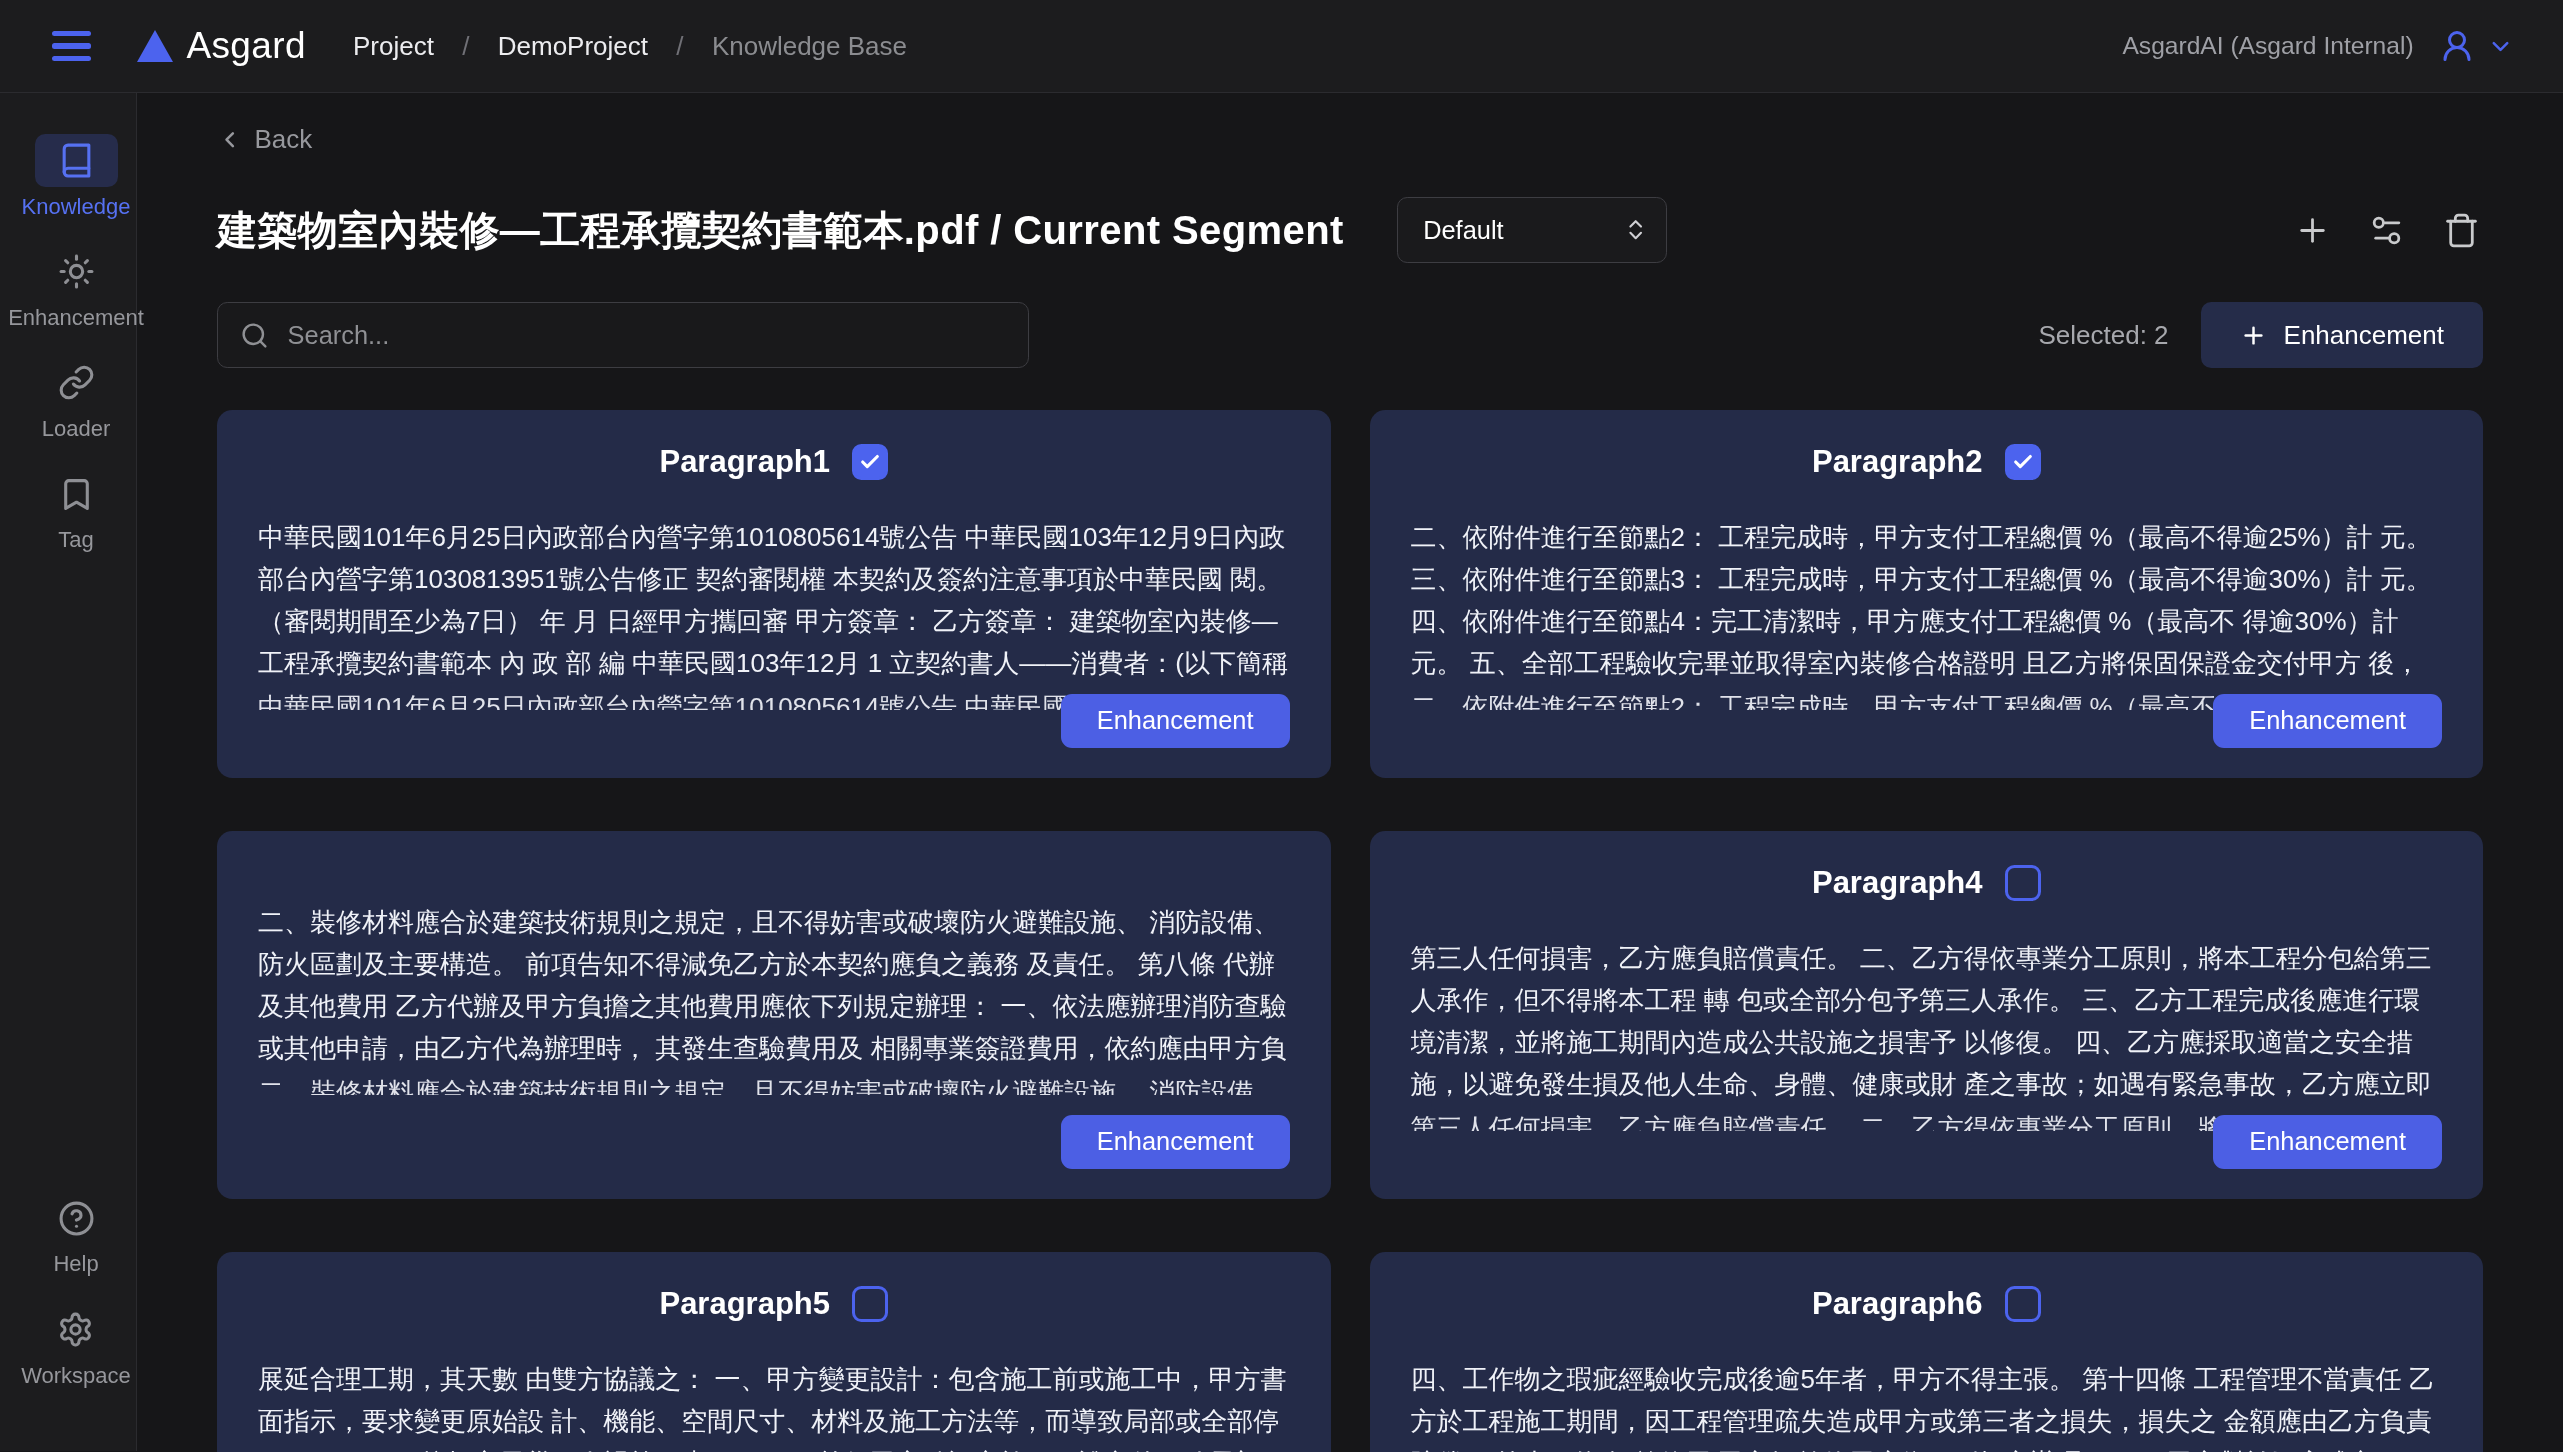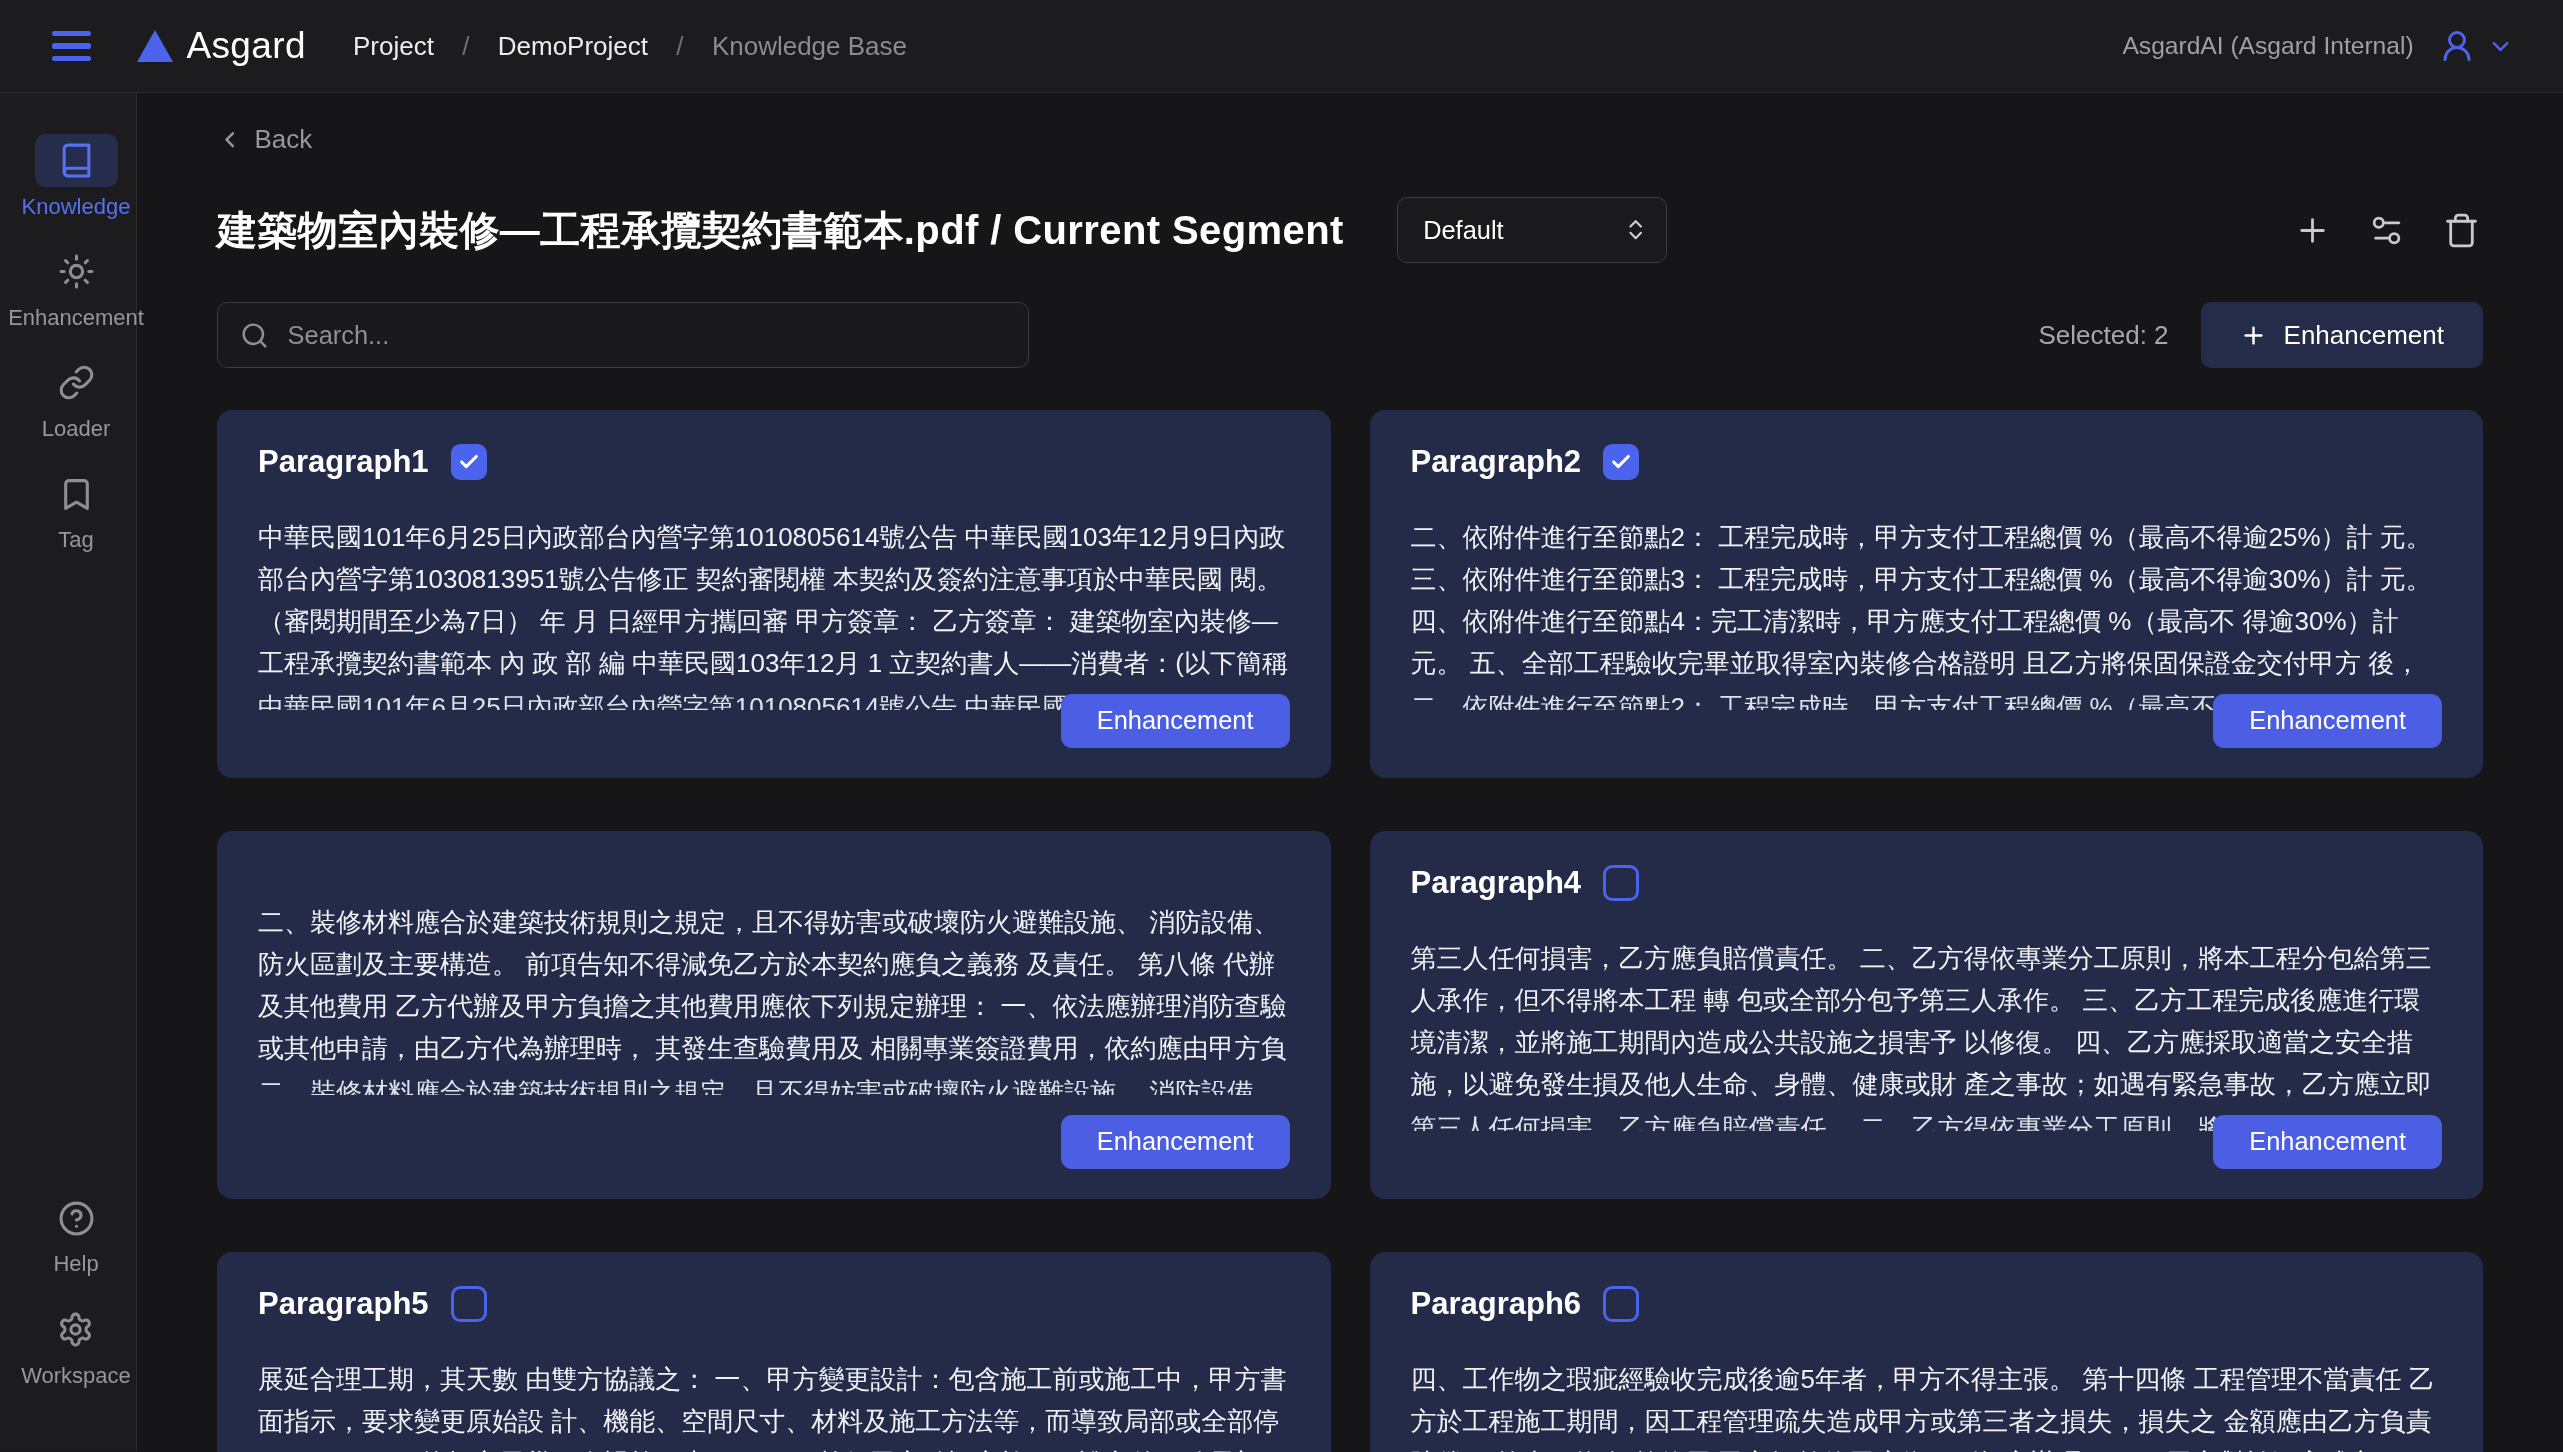--- a/index.html
+++ b/index.html
@@ -62,21 +62,21 @@
   .search-box input{flex:1;background:transparent;border:none;outline:none;color:#fff;font-size:25.4px;margin-left:18.6px;font-family:inherit;}
   .search-box input::placeholder{color:#8f9094;}
   .toolbar-right{margin-left:auto;display:flex;align-items:center;}
   .selected-label{font-size:26px;color:#a7a8ad;margin-right:32px;}
   .add-enh-btn{height:66px;background:#252c49;border:none;border-radius:10.2px;color:#fff;font-size:26px;display:flex;align-items:center;padding:0 39px;cursor:pointer;font-family:inherit;}
   .add-enh-btn svg{margin-right:17px;}
 
   
   .grid{margin-top:42px;display:grid;grid-template-columns:1fr 1fr;column-gap:39px;row-gap:53px;}
   .card{height:368px;background:var(--bg-card);border-radius:15.3px;padding:34px 41px;position:relative;overflow:hidden;}
-  .card-head{display:flex;align-items:flex-start;justify-content:flex-start;gap:22px;}
+  .card-head{display:flex;align-items:flex-start;justify-content:center;gap:22px;}
   .card-title{font-size:31px;font-weight:600;color:#fff;}
   .checkbox{width:36px;height:36px;border-radius:9.3px;border:3.4px solid var(--accent);background:transparent;display:flex;align-items:center;justify-content:center;cursor:pointer;flex-shrink:0;}
   .checkbox svg{display:none;color:#fff;}
   .checkbox.checked{background:var(--accent);border-color:var(--accent);}
   .checkbox.checked svg{display:block;}
   .card-text{margin-top:36px;font-size:26px;line-height:42px;color:#f0f2f8;height:170px;overflow:hidden;}
   .clip-line{font-size:26px;line-height:42px;color:#f0f2f8;height:24px;overflow:hidden;opacity:.92;}
   .card-btn{position:absolute;right:41px;bottom:30.5px;height:54px;background:var(--bg-btn);border:none;border-radius:11px;color:#fff;font-size:25.4px;padding:0 36px;cursor:pointer;font-family:inherit;display:flex;align-items:center;}
 </style>
 </head>

